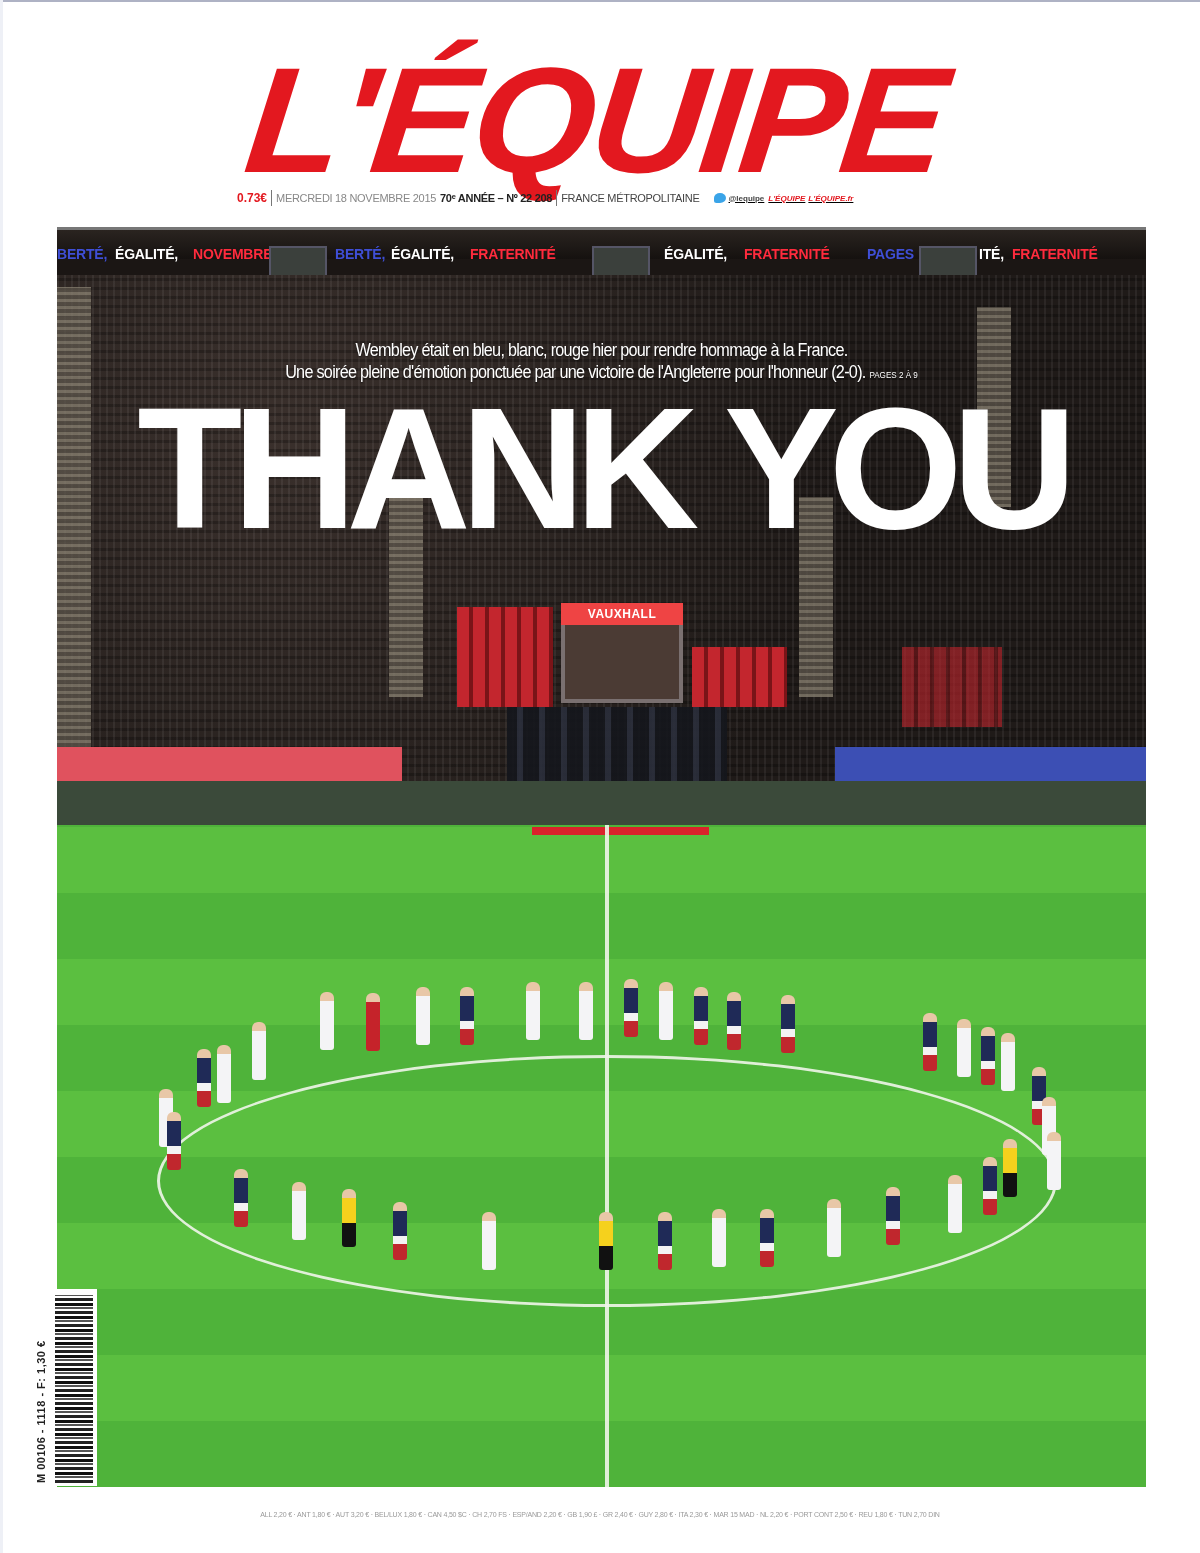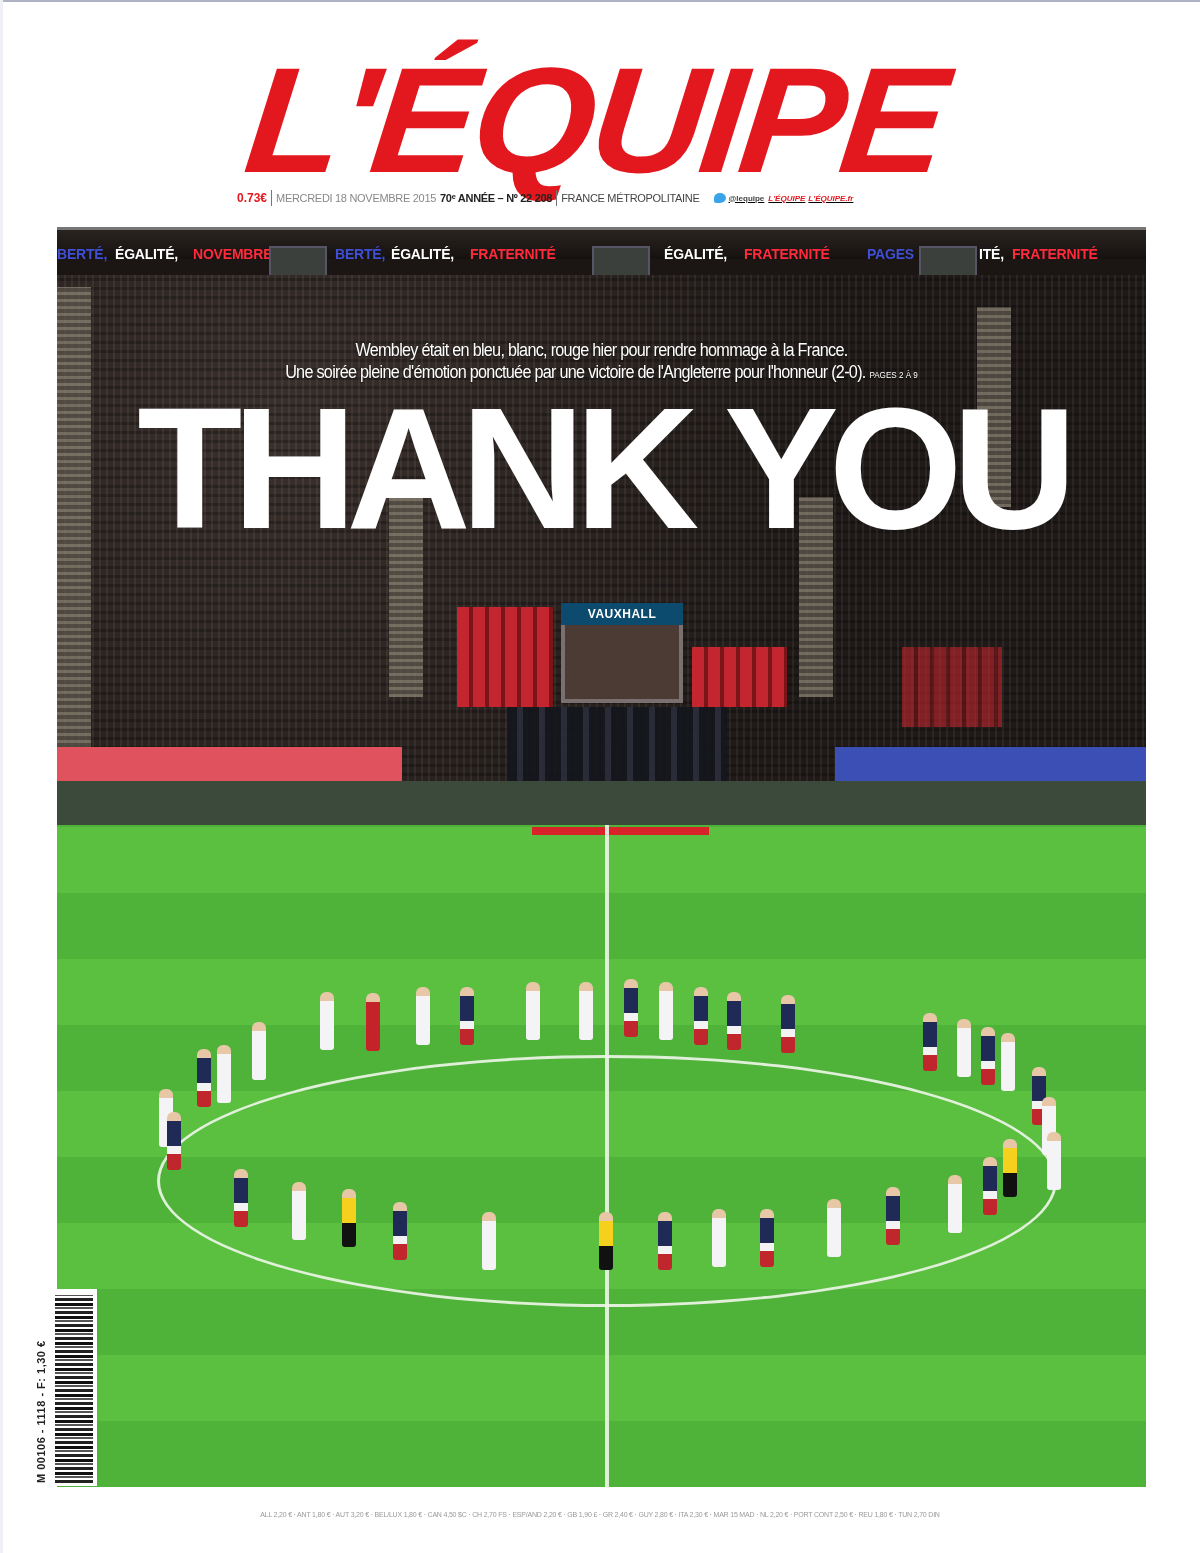--- a/index.html
+++ b/index.html
@@ -34,21 +34,21 @@
   .crowd { position: absolute; left: 0; top: 48px; width: 100%; height: 510px;
            background:
              repeating-linear-gradient(90deg, rgba(255,255,255,0.06) 0 2px, transparent 2px 7px),
              repeating-linear-gradient(0deg, rgba(0,0,0,0.25) 0 3px, transparent 3px 9px),
              radial-gradient(circle at 20% 30%, #3a302c 0%, #1f1a18 60%),
              #221c1a; }
   .stairs { position: absolute; top: 60px; width: 34px; height: 470px; background: repeating-linear-gradient(0deg, #8c8474 0 3px, #5d564c 3px 7px); opacity: .75; }
   .redseats { position: absolute; background: repeating-linear-gradient(90deg, #c3262e 0 12px, #7a1418 12px 16px); }
 
   .tunnel { position: absolute; left: 504px; top: 376px; width: 122px; height: 100px; background: #4b3b34; border: 4px solid #7a7070; border-top: none; }
-  .vauxhall { position: absolute; left: 504px; top: 376px; width: 122px; height: 22px; background: #0c4a6e; color: #fff; font-weight: 900; font-size: 12px; text-align: center; line-height: 22px; letter-spacing: 0.5px; }
+  .vauxhall { position: absolute; left: 504px; top: 376px; width: 122px; height: 22px; background: #ef4444; color: #fff; font-weight: 900; font-size: 12px; text-align: center; line-height: 22px; letter-spacing: 0.5px; }
 
   .adboard-red { position: absolute; left: 0; top: 520px; width: 345px; height: 34px; background: #e0525e; }
   .adboard-blue { position: absolute; left: 778px; top: 520px; width: 311px; height: 34px; background: #3c4fb4; }
   .track { position: absolute; left: 0; top: 554px; width: 100%; height: 44px; background: #3b4a3a; }
   .people-row { position: absolute; left: 450px; top: 480px; width: 220px; height: 100px; background: repeating-linear-gradient(90deg, #14161c 0 10px, #2a2e3b 10px 16px, #14161c 16px 22px); opacity: .9; }
 
   .pitch { position: absolute; left: 0; top: 598px; width: 100%; height: 662px;
            background: repeating-linear-gradient(0deg, #4fb33a 0 66px, #5bbf40 66px 132px); }
   .halfway { position: absolute; left: 548px; top: 598px; width: 4px; height: 662px; background: #f0f5ea; opacity: .9; }
   .circle { position: absolute; left: 100px; top: 828px; width: 900px; height: 252px; border: 3px solid #f0f5ea; border-radius: 50%; opacity: .9; }

